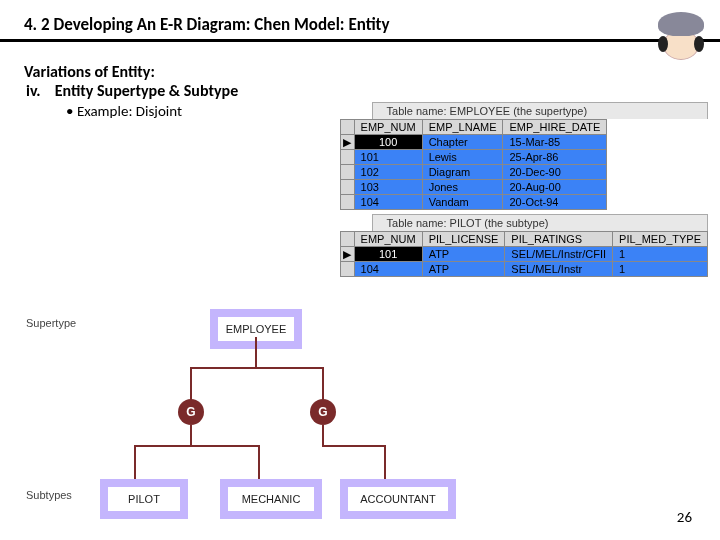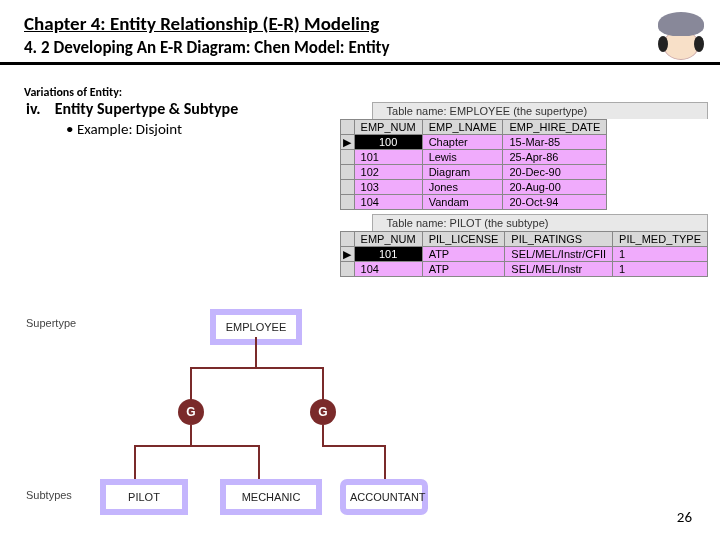--- a/index.html
+++ b/index.html
@@ -41,21 +41,21 @@
     width: 36px; height: 30px; background: #f8e0c8; border-radius: 50%;
     position: absolute; top: 16px; left: 9px; border: 1px solid #caa;
   }
   .avatar .hair {
     position: absolute; width: 10px; height: 16px; background: #222; border-radius: 50%;
   }
   .content {
     padding: 20px 24px 0 24px;
     position: relative;
   }
-  .variations { font-size: 12px; font-weight: bold; }
+  .variations { font-size: 16px; font-weight: bold; }
   .point {
     font-size: 16px; font-weight: bold; margin-left: 2px;
     display: flex; gap: 14px;
   }
   .bullet {
     font-size: 15px; margin-left: 42px; margin-top: 2px;
   }
   .bullet::before { content: "• "; }
 
   
@@ -65,21 +65,21 @@
     top: 102px;
     font-family: Tahoma, Arial, sans-serif;
   }
   .dt-caption {
     font-size: 11px; color: #333; background: #e8e8e8;
     padding: 2px 14px; border: 1px solid #aaa; border-bottom: none; margin-left: 32px;
   }
   table.dt {
     border-collapse: collapse;
     font-size: 11px;
-    background: #f0abfc;
+    background: #3b82f6;
   }
   table.dt th, table.dt td {
     border: 1px solid #888;
     padding: 1px 6px;
     text-align: left;
     white-space: nowrap;
   }
   table.dt th {
     background: #d8d8d8;
     font-weight: normal;
@@ -95,31 +95,31 @@
     position: absolute;
     left: 20px;
     top: 268px;
     width: 480px;
     height: 220px;
     font-family: Arial, sans-serif;
     margin-top: 41px;
   }
   .entity-box {
     position: absolute;
-    border: 6px solid #c4b5fd;
+    border: 8px solid #c4b5fd;
     background: #fff;
     text-align: center;
     font-size: 11px;
     padding: 6px 4px;
     color: #222;
   }
   .emp-box { left: 190px; top: 0; width: 92px; }
   .pilot-box { left: 80px; top: 170px; width: 88px; }
   .mech-box { left: 200px; top: 170px; width: 102px; }
-  .acct-box { left: 320px; top: 170px; width: 88px; border-radius: 7px; }
+  .acct-box { left: 320px; top: 170px; width: 116px; }
 
   .circle-g {
     position: absolute;
     width: 26px; height: 26px; border-radius: 50%;
     background: #7a2a2a; color: #fff;
     font-size: 12px; font-weight: bold;
     display: flex; align-items: center; justify-content: center;
   }
   .g1 { left: 158px; top: 90px; }
   .g2 { left: 290px; top: 90px; }
@@ -137,21 +137,20 @@
 
   .page-num {
     position: absolute; right: 28px; bottom: 14px;
     font-size: 15px; color: #000;
   }
 </style>
 </head>
 <body>
 
 <div class="header">
-  <div class="chapter-title">Chapter 4: Entity Relationship (E-R) Modeling</div>
   <div class="section-title">4. 2 Developing An E-R Diagram: Chen Model: Entity</div>
   <div class="avatar">
     <div class="face"></div>
     <div class="hair" style="top:22px;left:4px;"></div>
     <div class="hair" style="top:22px;left:40px;"></div>
     <div class="hat"></div>
   </div>
 </div>
 
 <div class="content">

